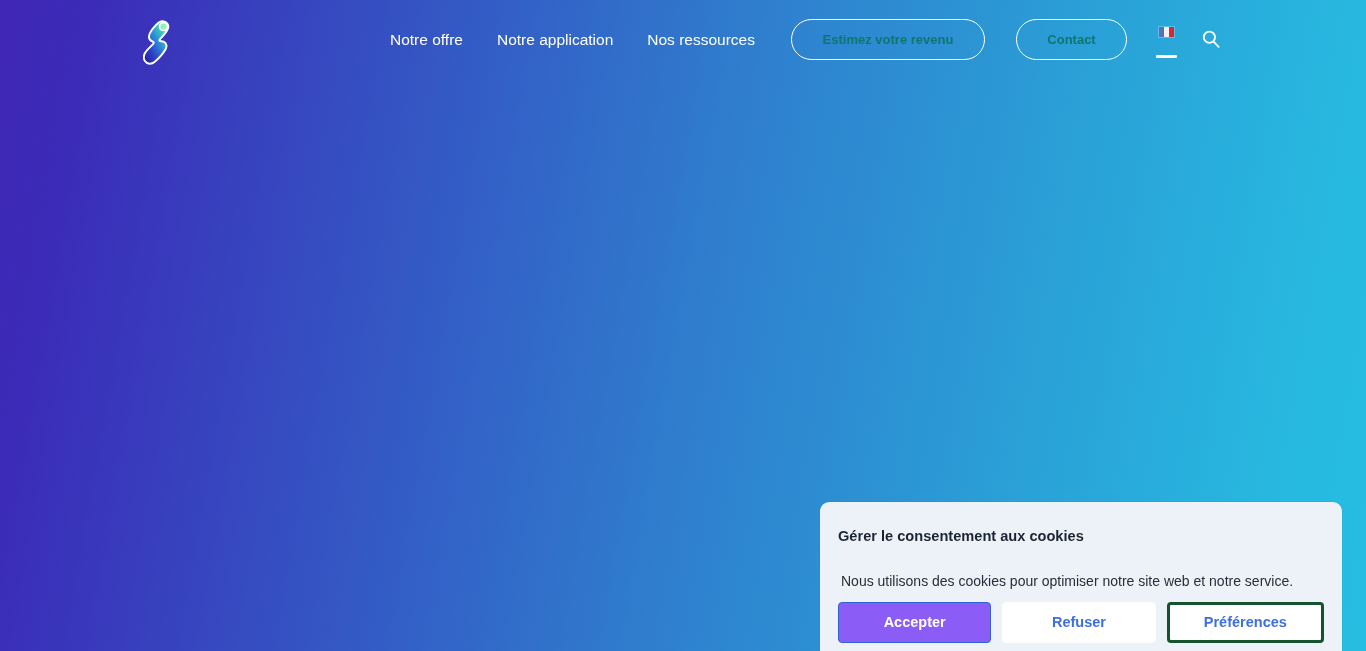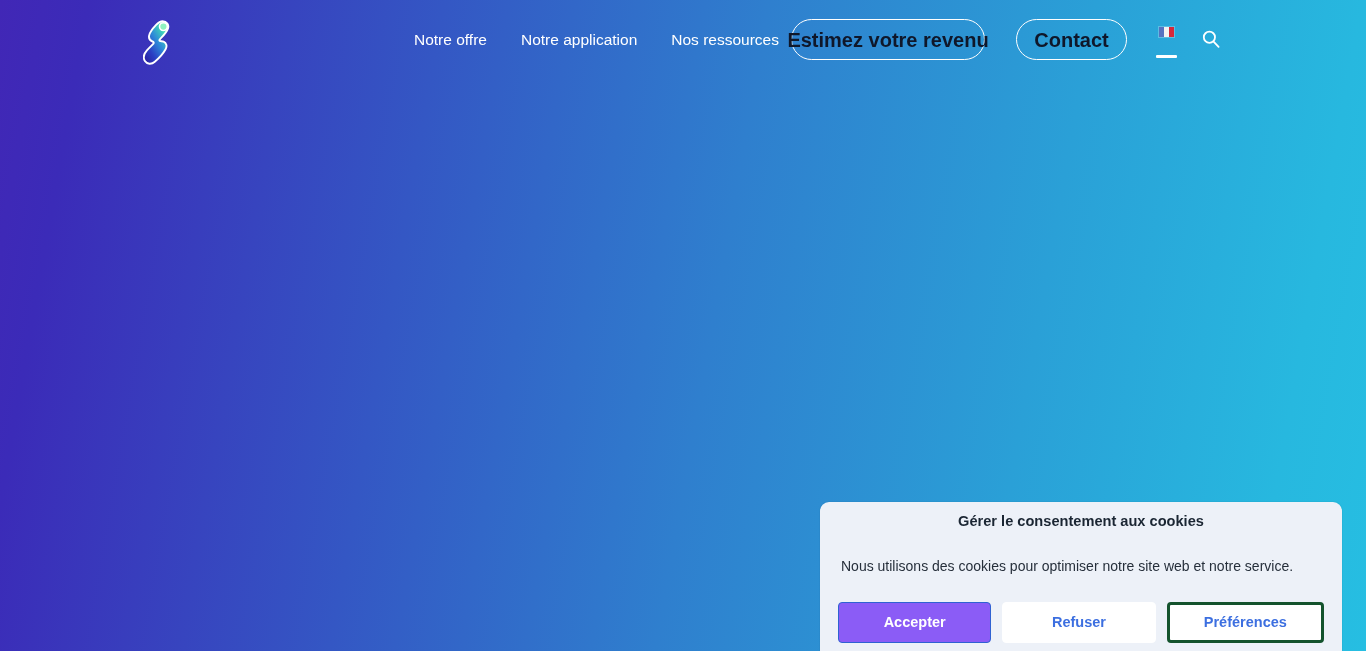--- a/index.html
+++ b/index.html
@@ -61,21 +61,20 @@
   }
 
   .nav {
     position: absolute;
     left: 390px;
     top: 0;
     height: 79px;
     display: flex;
     align-items: center;
     gap: 0;
-    margin-left: 24px;
   }
 
   .nav-link {
     color: #ffffff;
     font-size: 15.5px;
     line-height: 1;
     text-decoration: none;
     white-space: nowrap;
     padding: 0 34px 0 0;
   }
@@ -89,23 +88,23 @@
     height: 79px;
     display: flex;
     align-items: center;
     gap: 31px;
   }
 
   .pill-btn {
     border: 1.5px solid #ffffff;
     border-radius: 40px;
     background: transparent;
-    color: #0f172a;
+    color: #0f766e;
     font-family: "Liberation Sans", sans-serif;
-    font-size: 20px;
+    font-size: 13px;
     font-weight: bold;
     line-height: 1;
     cursor: pointer;
     white-space: nowrap;
     display: flex;
     align-items: center;
     justify-content: center;
   }
   .pill-estimate { width: 194px; height: 41px; }
   .pill-contact  { width: 111px; height: 41px; }
@@ -159,25 +158,25 @@
     top: 502px;
     width: 522px;
     height: 180px;
     background: #edf1f8;
     border-radius: 9px;
     box-shadow: 0 0 0 1px rgba(0,0,0,0.03);
     padding: 0 18px;
   }
 
   .cookie-title {
-    text-align: center;
+    text-align: left;
     color: #1b2633;
     font-size: 14.6px;
     font-weight: bold;
-    margin-top: 10px;
+    margin-top: 25px;
     line-height: 1.3;
   }
 
   .cookie-desc {
     color: #262f3b;
     font-size: 14px;
     text-align: left;
     margin-top: 26px;
     margin-left: 3px;
     line-height: 1.35;

